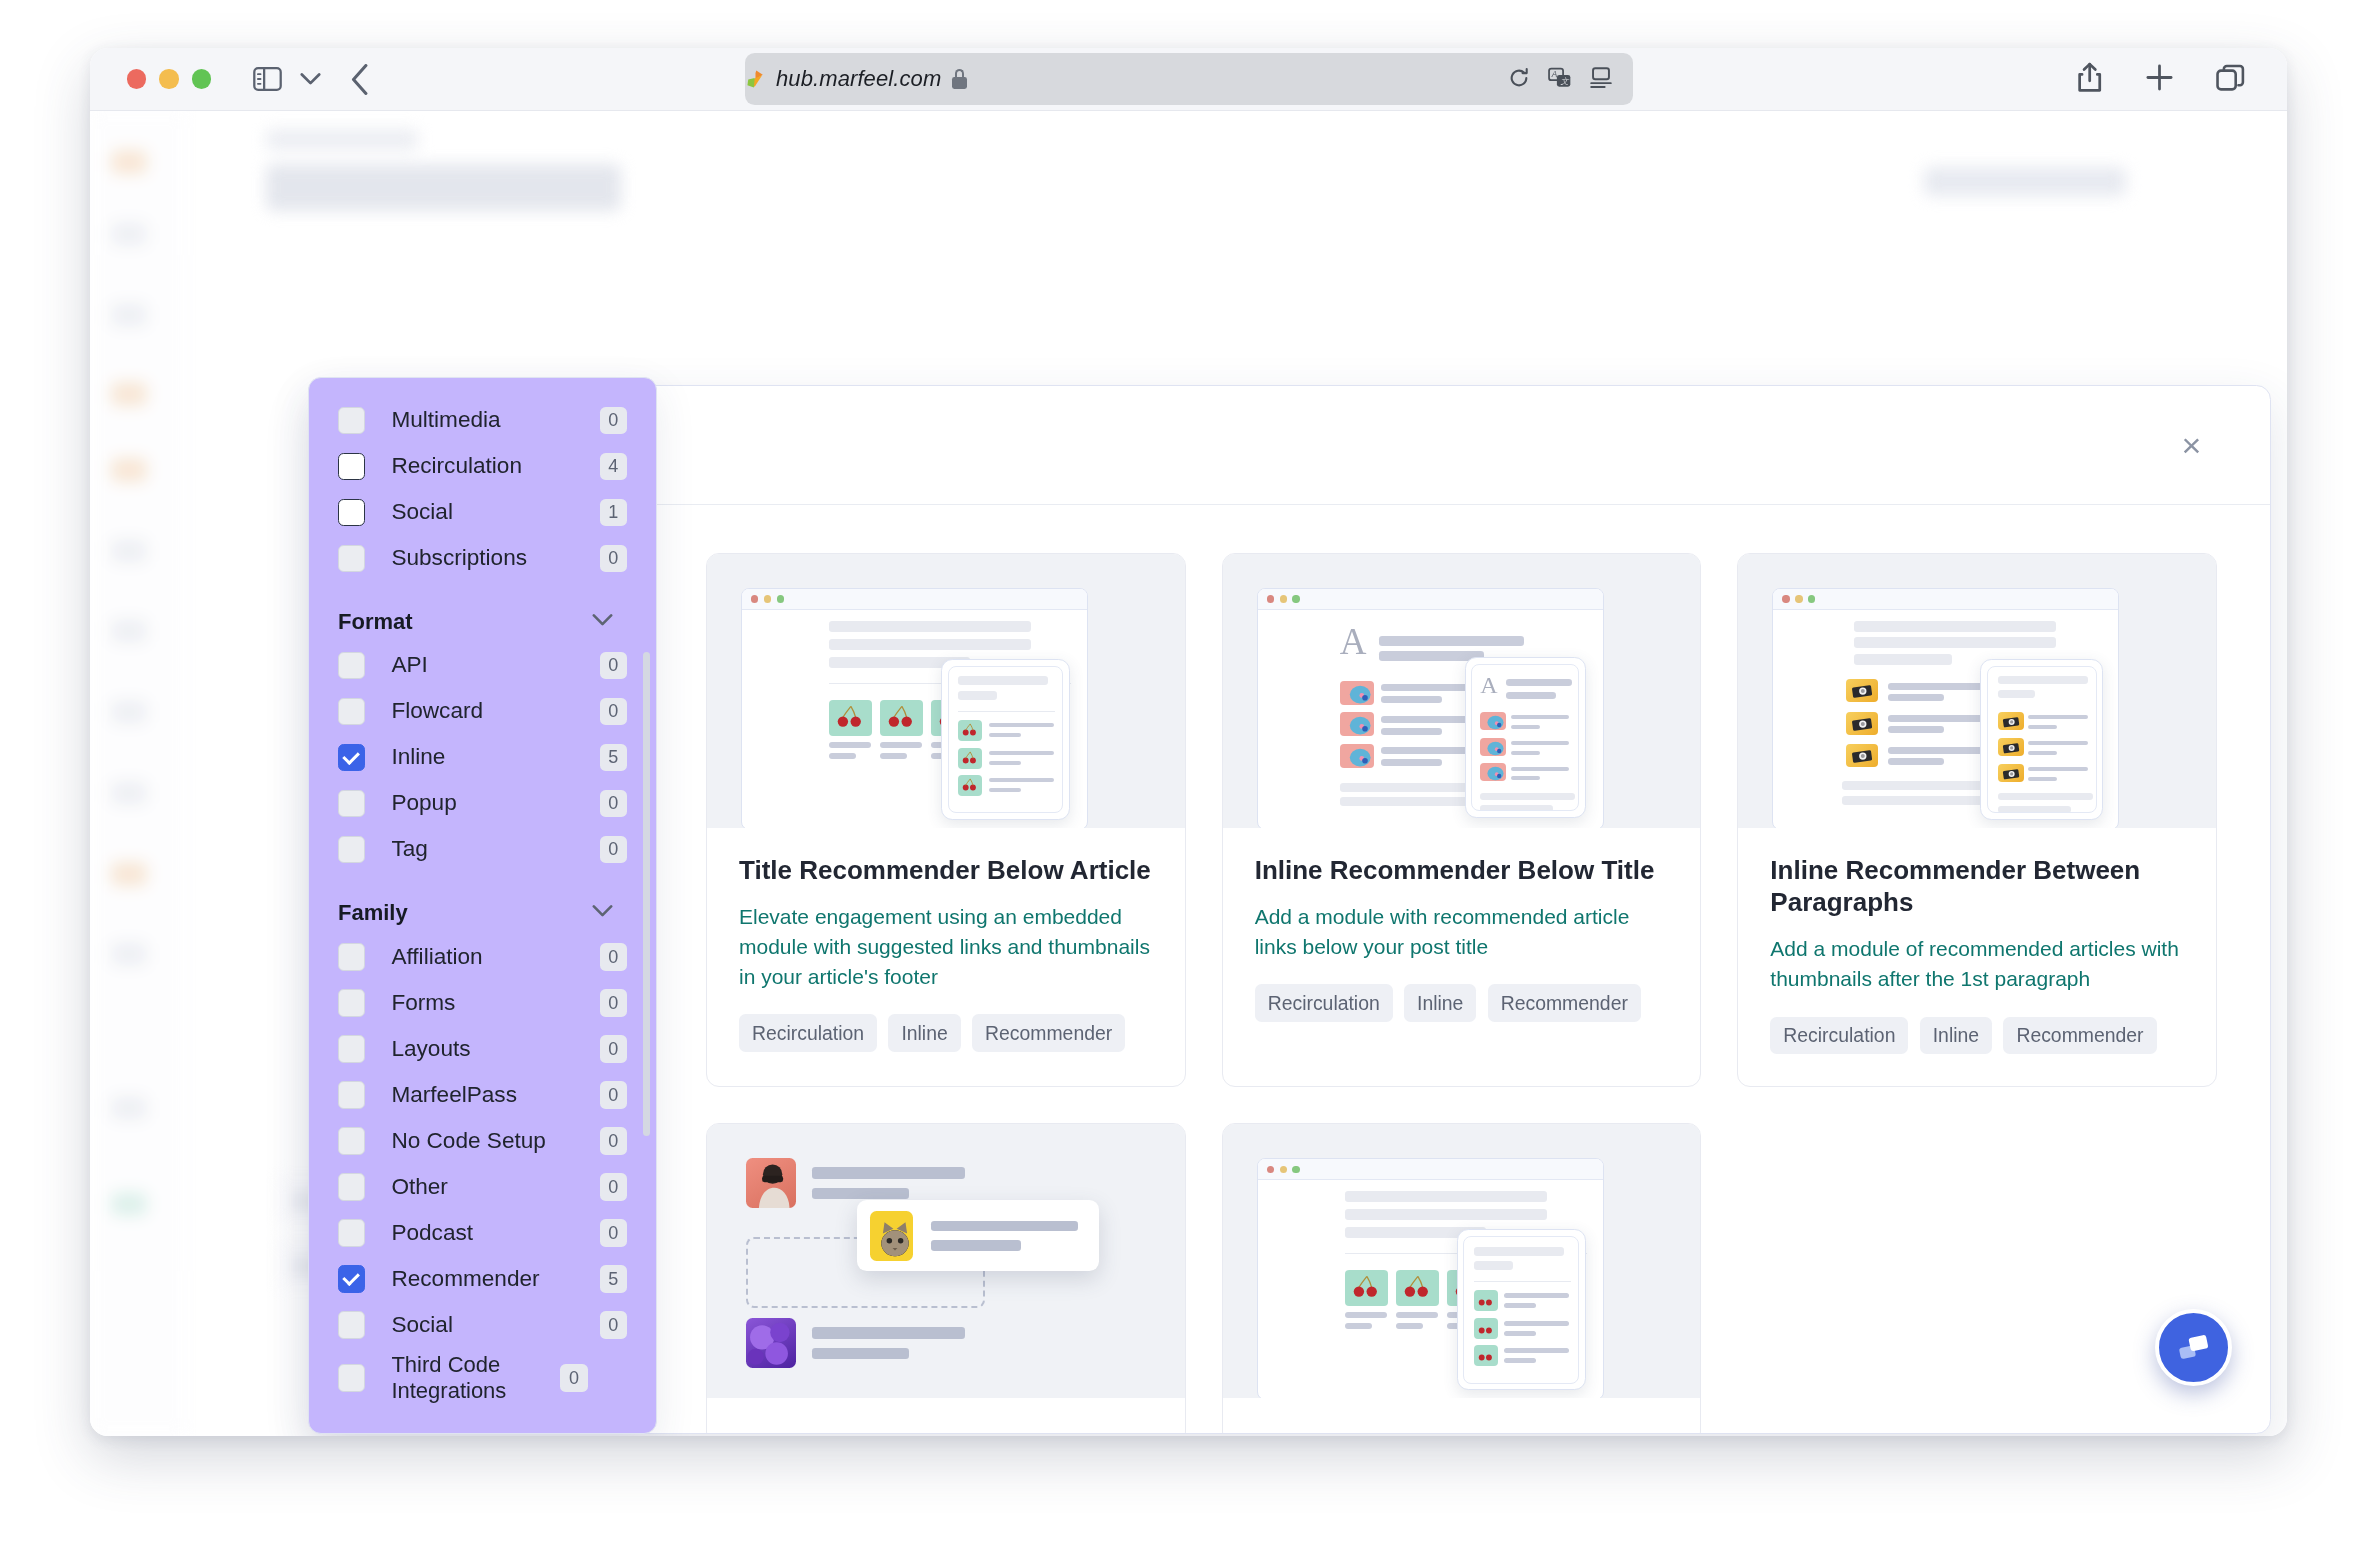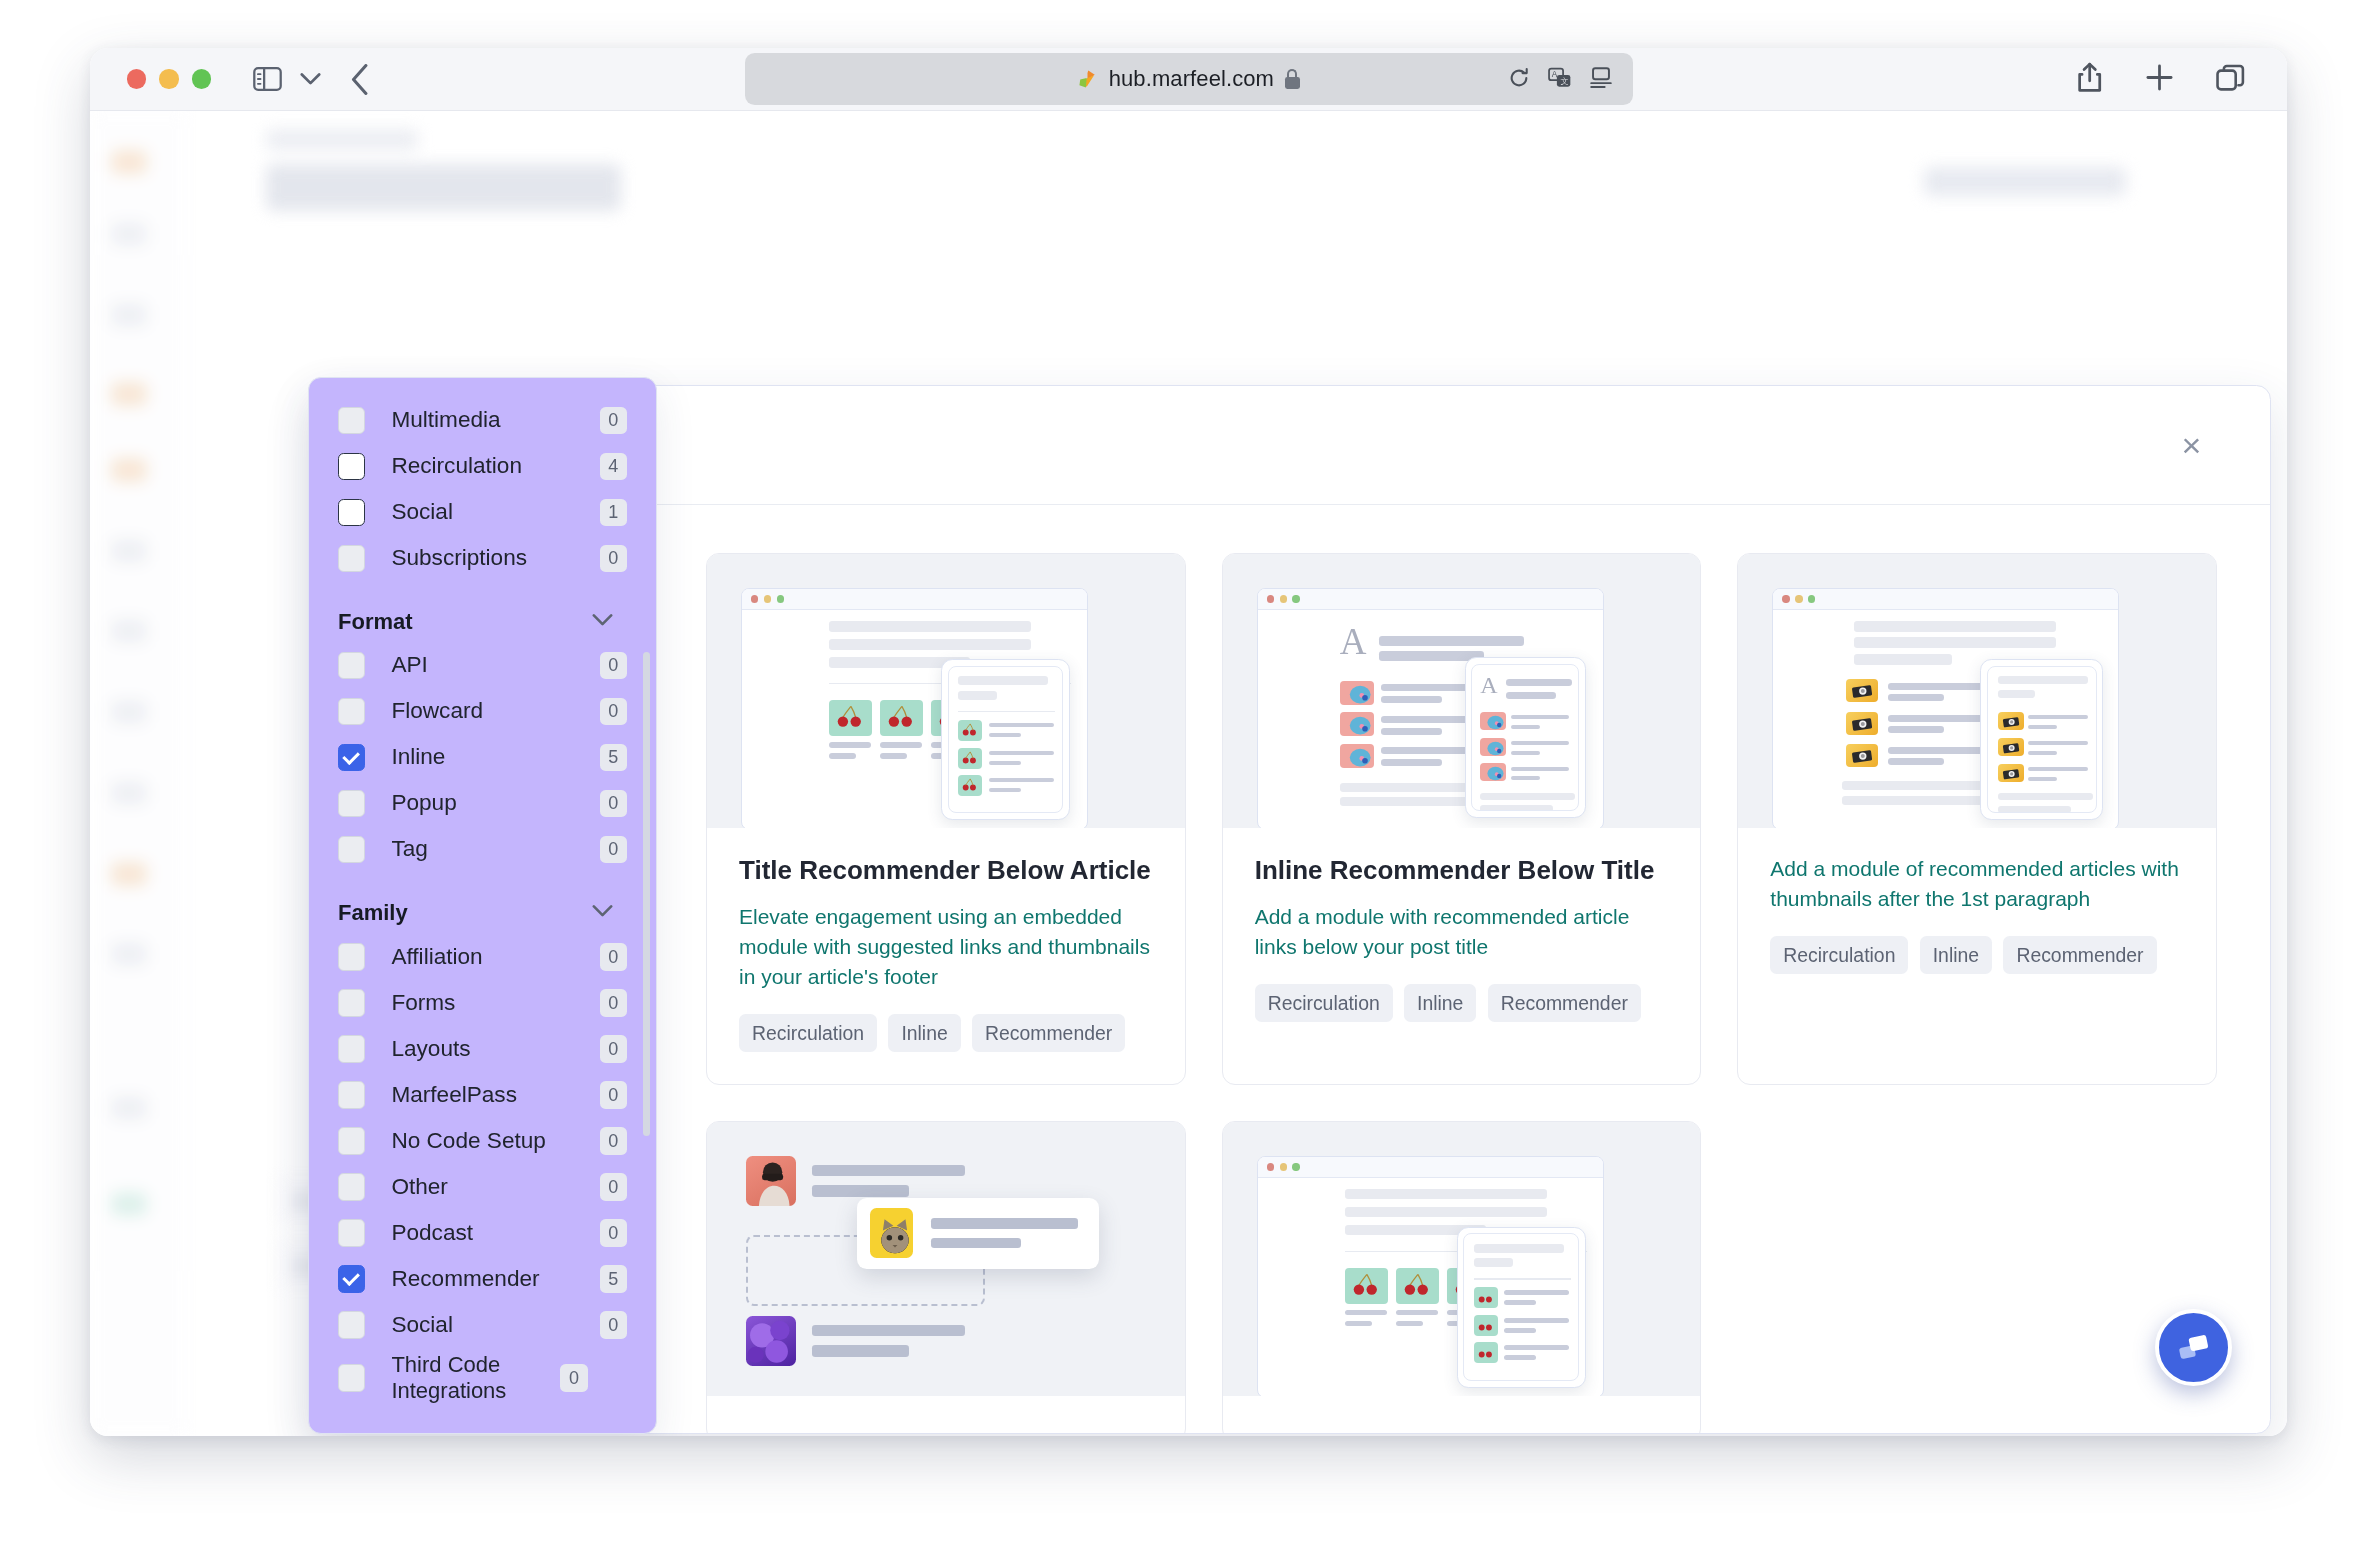--- a/index.html
+++ b/index.html
@@ -43,22 +43,23 @@
 
   .addr-wrap {
     position: absolute; left: 0; right: 0;
     display: flex; justify-content: center;
     pointer-events: none;
   }
   .addr-bar {
     pointer-events: auto;
     width: 888px; height: 52px;
     background: #d7d9dd; border-radius: 9.7px;
-    display: flex; align-items: center; justify-content: center;
+    display: flex; align-items: center; 
     position: relative;
+    font-style: italic;
   }
   .addr-inner { display: flex; align-items: center; gap: 10.5px; }
   .favicon { width: 21px; height: 21px; }
   .addr-text { font-size: 22px; color: #1c1f25; letter-spacing: 0.1px; }
   .lock { width: 15.3px; height: 19.4px; position: relative; }
   .lock .body { position: absolute; bottom: 0; width: 15.3px; height: 12px; background: #6f757f; border-radius: 2.4px; }
   .lock .shackle { position: absolute; top: 0; left: 2.8px; width: 9.7px; height: 9px;
       border: 2.8px solid #6f757f; border-bottom: none; border-radius: 5.6px 5.6px 0 0; }
   .addr-icons { position: absolute; right: 21px; display: flex; align-items: center; gap: 18px; color: #4a5059; }
 
@@ -645,20 +646,21 @@
                         </svg>
                     </span>
                     <span class="lnbar" style="left:40px; top:100px; width:60px; height:4.8px;"></span>
                     <span class="lnbar" style="left:40px; top:110px; width:29px; height:4.8px;"></span>
                     <span class="lnbar light" style="left:9.7px; top:126px; width:95px; height:7.3px;"></span>
                     <span class="lnbar light" style="left:9.7px; top:139px; width:73px; height:7.3px;"></span>
                   </div>
                 </div>
               </div>
               <div class="tcard-body">
+                <div class="tcard-title">Inline Recommender Between Paragraphs</div>
                 <div class="tcard-desc">Add a module of recommended articles with thumbnails after the 1st paragraph</div>
                 <div class="tags">
                   <span class="tag">Recirculation</span>
                   <span class="tag">Inline</span>
                   <span class="tag">Recommender</span>
                 </div>
               </div>
             </div>
 
             <div class="tcard">

